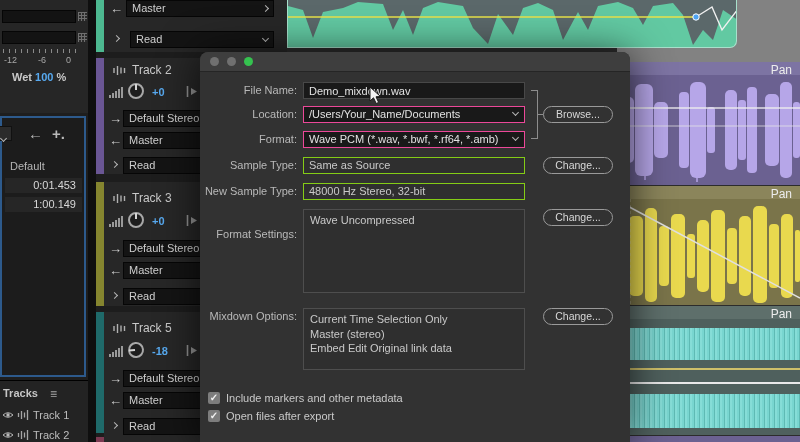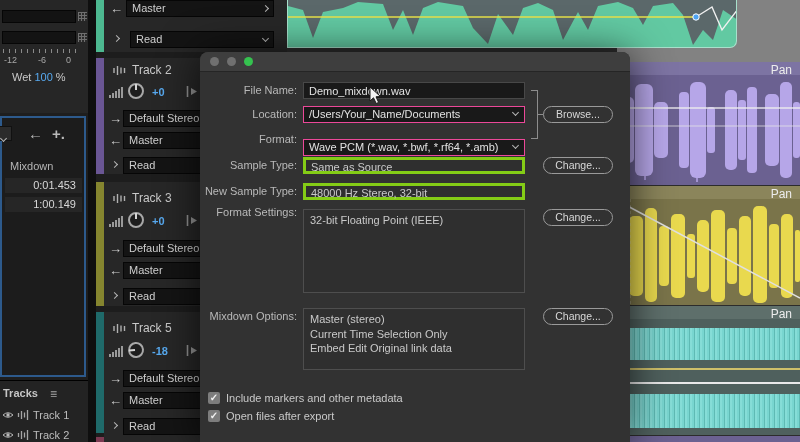--- a/index.html
+++ b/index.html
@@ -10,21 +10,21 @@
 
   
   .fx-panel { left:0; top:0; width:88px; height:113px; background:#262626; }
   .fx-slot { left:2px; width:74px; height:13px; background:#131313; border:1px solid #060606; }
   .grid-ic { left:78px; width:9px; height:9px;
     background-image:linear-gradient(#6f6f6f 1px,transparent 1px),linear-gradient(90deg,#6f6f6f 1px,transparent 1px);
     background-size:3px 3px; background-color:#2c2c2c; }
   .ruler { left:3px; top:49px; width:73px; height:4px;
     background:repeating-linear-gradient(90deg,#8a8a8a 0 1px,transparent 1px 6px); }
   .tick-lb { top:55px; font-size:9px; color:#a8a8a8;text-align:right; }
-  .wet-row { top:71px; left:12px; font-size:11px; color:#c9c9c9; }
+  .wet-row { top:71px; left:12px; font-size:11px; color:#c9c9c9;font-weight:bold; }
   .wet-val { color:#57a9ef; }
 
   .sel-panel { left:0; top:116px; width:86px; height:261px; background:#1c1c1c; border:2px solid #2d5a8c; }
   .mini-drop { left:-6px; top:8px; width:16px; height:15px; background:#2b2b2b; border:1px solid #111; }
   .arrow-ic { font-size:15px; color:#b9b9b9; font-weight:bold; line-height:15px; }
   .dur-lbl { left:8px; top:42px; font-size:11px; color:#b5b5b5; }
   .dur-row { left:3px; width:77px; height:15px; background:#262626; color:#d8d8d8;
     font-size:11px; text-align:right; padding-right:6px; line-height:15px; }
 
   .trk-panel { left:0; top:380px; width:88px; height:62px; background:#232323; border-top:1px solid #000; }
@@ -63,21 +63,21 @@
   .titlebar { position:relative; height:20px; background:#3e3e3e; border-radius:8px 8px 0 0;
     border-bottom:1px solid #252525; display:flex; align-items:center; justify-content:center; }
   .dlg-title { font-size:11.5px; font-weight:bold; color:#cdcdcd; }
   .lights { position:absolute; left:10px; top:5px; display:flex; gap:8px; }
   .light { width:9px; height:9px; border-radius:50%; }
   .dlg-body { position:relative; height:370px; }
   .lbl { position:absolute; left:0; width:97px; text-align:right; font-size:11px; color:#b9b9b9; line-height:17px; }
   .fld { position:absolute; left:103px; width:222px; height:17px; font-size:11px; line-height:15px; }
   .fld.edit { background:#191919; border:1px solid #484848; color:#e2e2e2; padding:0 5px; }
   .fld.combo { background:#191919; border:1px solid #ec4899; color:#e2e2e2; padding:0 18px 0 5px; }
-  .fld.ro { background:#2f2f2f; border:3px solid #84cc16; color:#c9c9c9; padding:0 5px; }
+  .fld.ro { background:#2f2f2f; border:1px solid #84cc16; color:#c9c9c9; padding:0 5px; }
   .fld .cchev { position:absolute; right:6px; top:6px; }
   .robox { position:absolute; left:103px; width:222px; background:#2f2f2f; border:1px solid #4e4e4e;
     color:#c9c9c9; font-size:11px; line-height:14.5px; padding:3px 6px; }
   .pill { position:absolute; left:343px; width:70px; height:17px; border:1px solid #9a9a9a; border-radius:9px;
     background:transparent; color:#d8d8d8; font-size:10.5px; text-align:center; line-height:15px;
     font-family:"Liberation Sans",sans-serif; }
   .bracket { position:absolute; left:331px; top:18px; width:7px; height:49px;
     border-top:1px solid #8d8d8d; border-right:1px solid #8d8d8d; border-bottom:1px solid #8d8d8d; }
   .bracket::after { content:""; position:absolute; right:-6px; top:23px; width:6px; height:1px; background:#8d8d8d; }
   .cbrow { position:absolute; left:8px; height:14px; display:flex; align-items:center; gap:6px; }
@@ -190,21 +190,21 @@
       <span>Wet</span>
       <span class="wet-val">100</span>
       <span>%</span>
     </div>
   </div>
 
   <div class="abs sel-panel">
     <div class="abs mini-drop"><span class="chev down" style="margin-left:4px;margin-top:3px;"></span></div>
     <span class="abs arrow-ic" style="left:26px;top:8px;">←</span>
     <span class="abs arrow-ic" style="left:50px;top:8px;">+.</span>
-    <div class="abs dur-lbl">Mixdown</div>
+    <div class="abs dur-lbl">Default</div>
     <div class="abs dur-row" style="top:60px;">0:01.453</div>
     <div class="abs dur-row" style="top:79px;">1:00.149</div>
   </div>
 
   <div class="abs trk-panel">
     <span class="abs trk-hdr">Tracks</span>
     <span class="abs menu-ic">≡</span>
     <div class="abs trk-row" style="top:26px;">
       <svg width="12" height="10">
           <path d="M1 5 Q6 0.5 11 5 Q6 9.5 1 5 Z" fill="none" stroke="#b8b8b8" stroke-width="1"></path>
@@ -402,43 +402,43 @@
       <input class="fld edit" style="top: 10px;" value="Demo_mixdown.wav">
 
       <div class="lbl" style="top:34px;">Location:</div>
       <div class="fld combo" style="top:34px;">
         <span>/Users/Your_Name/Documents</span>
         <span class="chev down cchev"></span>
       </div>
       <button class="pill" style="top:34px;">Browse...</button>
 
       <div class="lbl" style="top:59px;">Format:</div>
-      <div class="fld combo" style="top:67px;">
+      <div class="fld combo" style="top:59px;">
         <span>Wave PCM (*.wav, *.bwf, *.rf64, *.amb)</span>
         <span class="chev down cchev"></span>
       </div>
       <div class="bracket"></div>
 
       <div class="lbl" style="top:85px;">Sample Type:</div>
       <div class="fld ro" style="top:85px;">Same as Source</div>
       <button class="pill" style="top:85px;">Change...</button>
 
       <div class="lbl" style="top:111px;">New Sample Type:</div>
       <div class="fld ro" style="top:111px;">48000 Hz Stereo, 32-bit</div>
 
-      <div class="lbl" style="top:132px;">Format Settings:</div>
+      <div class="lbl" style="top:154px;">Format Settings:</div>
       <div class="robox" style="top:137px;height:84px;">
-        <div>32-bit Floating Point (IEEE)</div>
+        <div>Wave Uncompressed</div>
       </div>
       <button class="pill" style="top:137px;">Change...</button>
 
       <div class="lbl" style="top:236px;">Mixdown Options:</div>
       <div class="robox" style="top:236px;height:62px;">
+        <div>Current Time Selection Only</div>
         <div>Master (stereo)</div>
-        <div>Current Time Selection Only</div>
         <div>Embed Edit Original link data</div>
       </div>
       <button class="pill" style="top:236px;">Change...</button>
 
       <div class="cbrow" style="top:319px;">
         <span class="cbox">✓</span>
         <span class="cblbl">Include markers and other metadata</span>
       </div>
       <div class="cbrow" style="top:337px;">
         <span class="cbox">✓</span>

